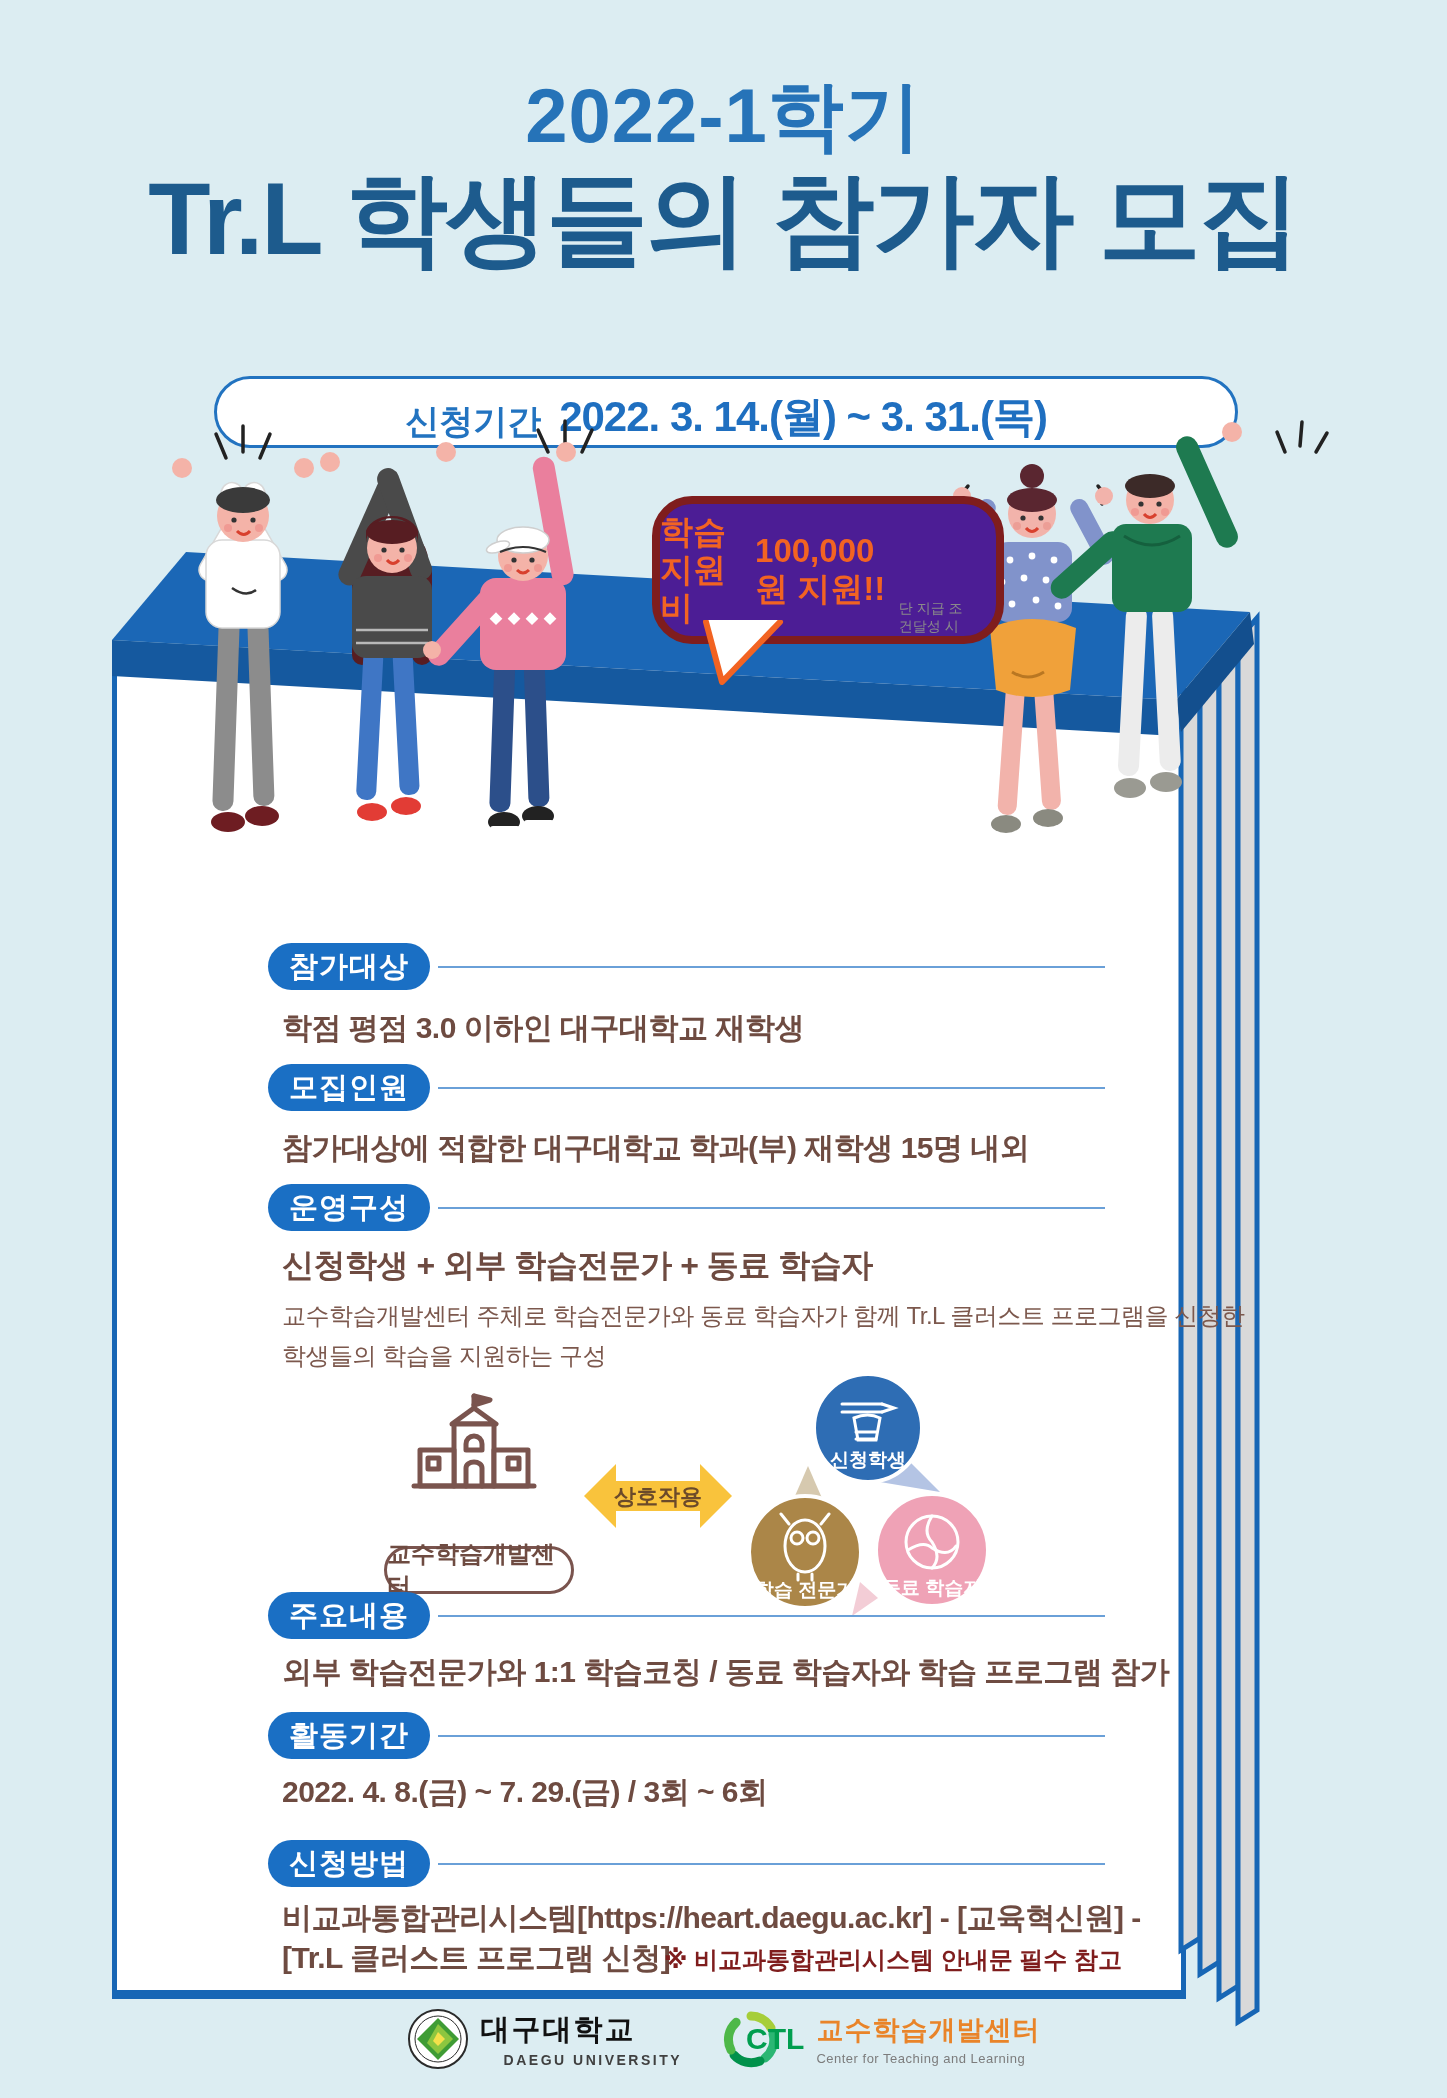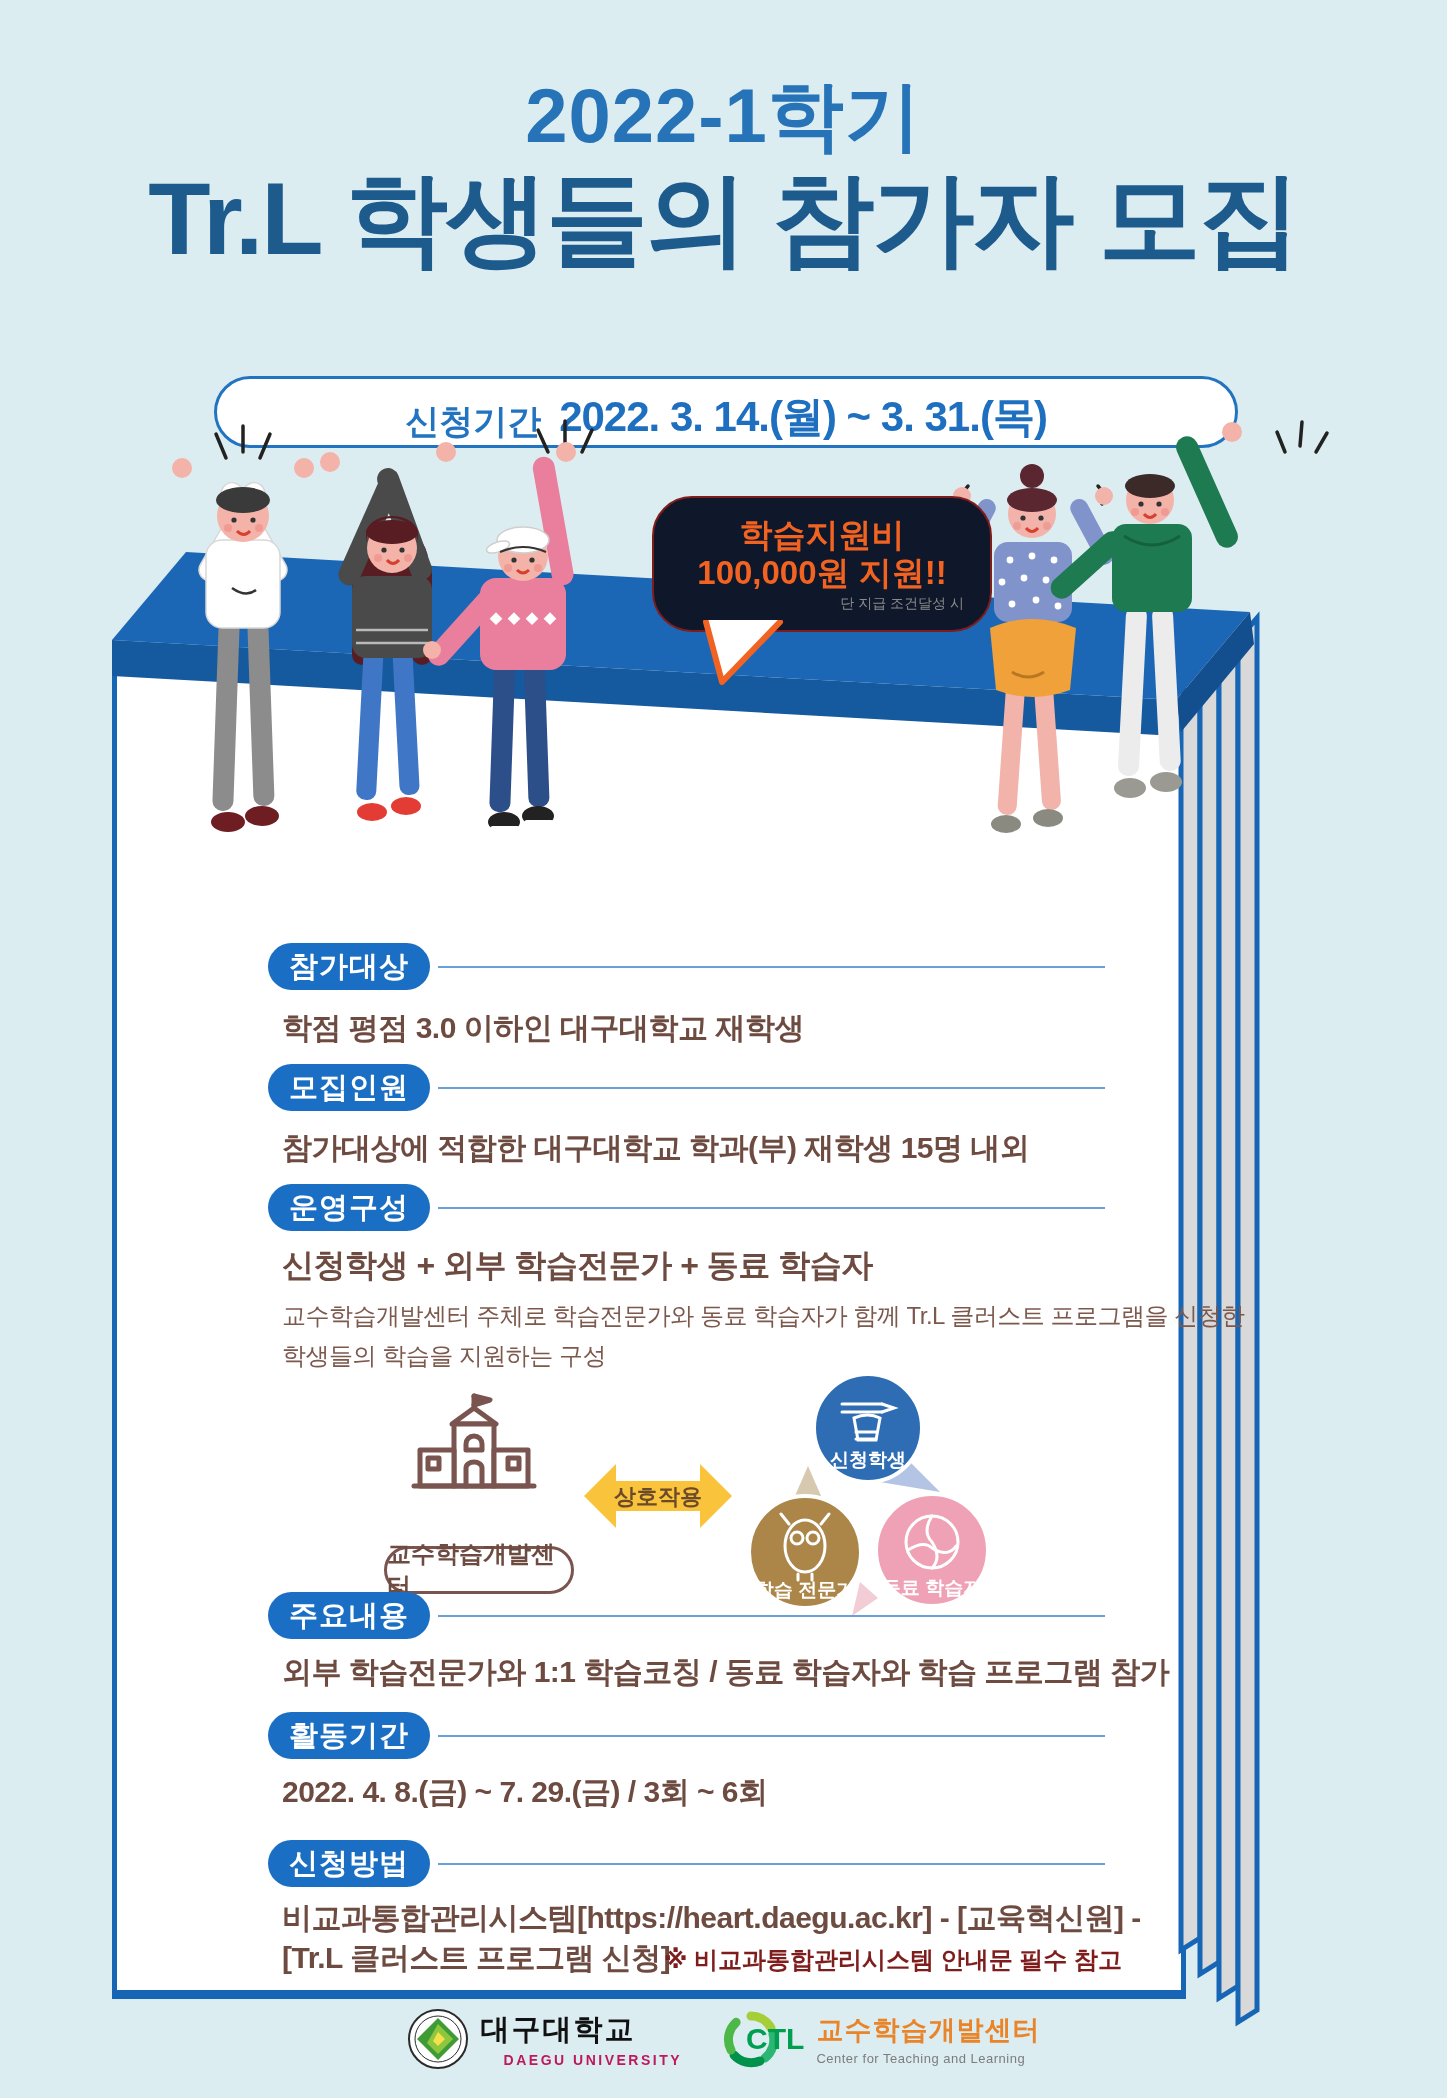--- a/index.html
+++ b/index.html
@@ -7,43 +7,43 @@
        font-family:"Liberation Sans","DejaVu Sans",sans-serif;}
   .abs{position:absolute;}
   
   .semester{left:0;right:0;top:66px;text-align:center;font-size:76px;font-weight:800;color:#2673b8;letter-spacing:1px;}
   .main-title{left:0;right:0;top:152px;text-align:center;font-size:102px;font-weight:900;color:#1d5b8d;letter-spacing:-2px;}
   .period-pill{left:214px;top:376px;width:1018px;height:66px;background:#fff;border:3px solid #2273c0;
        border-radius:36px;display:flex;align-items:flex-end;justify-content:center;gap:18px;}
   .period-label{font-size:34px;font-weight:600;color:#2273c0;}
   .period-dates{font-size:42px;font-weight:800;color:#1f6fc0;letter-spacing:-1px;}
   
-  .bubble{left:652px;top:496px;width:336px;height:132px;background:#0f172a;border:2px solid #7f1d1d;border-radius:40px;
-       z-index:6;display:flex;flex-direction:column;align-items:center;justify-content:center;}
+  .bubble{left:652px;top:496px;width:336px;height:132px;background:#4c1d95;border:8px solid #7f1d1d;border-radius:40px;
+       z-index:6;display:flex;align-items:center;justify-content:center;}
   .bubble-l1,.bubble-l2{font-size:33px;font-weight:800;color:#f26322;line-height:38px;}
   .bubble-note{font-size:14px;color:#8a8a8a;align-self:flex-end;margin-right:26px;margin-top:3px;}
   .bubble-tail{left:700px;top:620px;z-index:6;}
   
   .card{left:112px;top:660px;width:1064px;height:1330px;background:#fff;
         border-left:5px solid #1766b5;border-right:5px solid #1766b5;border-bottom:9px solid #1766b5;z-index:1;}
   
   .sec-pill{width:162px;height:47px;background:#1a6fc4;border-radius:26px;color:#fff;
         font-size:29px;font-weight:700;display:flex;align-items:center;justify-content:center;z-index:2;letter-spacing:1px;}
   .sec-line{height:0;border-top:2px solid #6aa0d8;z-index:2;}
   .body-txt{font-size:30px;font-weight:700;color:#6e4b41;z-index:2;letter-spacing:-0.5px;}
   .desc-txt{font-size:24px;font-weight:500;color:#7c584d;z-index:2;letter-spacing:-0.5px;line-height:40px;}
   .note-orange{font-size:24px;font-weight:700;color:#7f1d1d;z-index:2;margin-left:16px;}
   
   .center-label{left:384px;top:1546px;width:184px;height:42px;border:3px solid #7a544e;border-radius:24px;background:#fff;
         display:flex;align-items:center;justify-content:center;font-size:24px;font-weight:700;color:#6e4b41;z-index:2;}
   
   .footer{left:0;right:0;top:2008px;display:flex;align-items:center;justify-content:center;gap:40px;z-index:2;}
   .logo-row{display:flex;align-items:center;gap:12px;}
   .daegu-kr{font-size:29px;font-weight:800;color:#111;letter-spacing:2px;}
-  .daegu-en{font-size:14px;font-weight:700;color:#be185d;letter-spacing:2.5px;margin-top:2px;padding-left:23px;}
+  .daegu-en{font-size:14px;font-weight:700;color:#404040;letter-spacing:2.5px;margin-top:2px;padding-left:23px;}
   .ctl-abbr{font-size:30px;font-weight:800;color:#009e4f;margin-left:-46px;}
   .ctl-kr{font-size:27px;font-weight:800;color:#e98429;letter-spacing:1px;}
   .ctl-en{font-size:13px;color:#7c7c7c;margin-top:3px;letter-spacing:0.5px;}
   svg{display:block;}
 </style>
 </head>
 <body>
 
 <div class="abs semester">2022-1학기</div>
 <div class="abs main-title">Tr.L 학생들의 참가자 모집</div>

